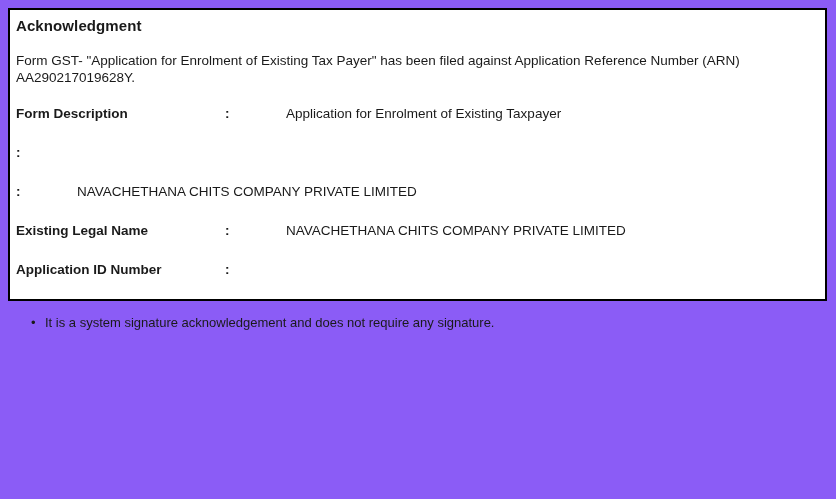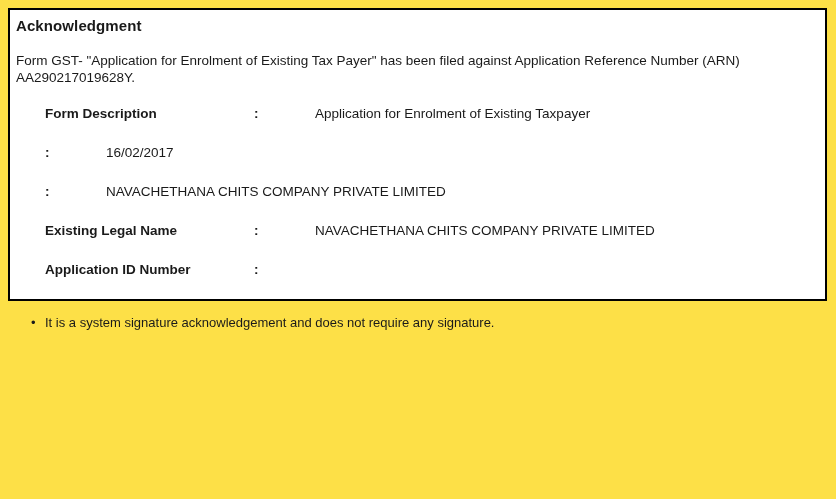--- a/index.html
+++ b/index.html
@@ -6,21 +6,21 @@
   html, body {
     width: 836px; height: 499px;
     background: #ffffff;
     font-family: "Liberation Sans", sans-serif;
     color: #1a1a1a;
     -webkit-font-smoothing: antialiased;
   }
   .page {
     position: relative;
     width: 836px; height: 499px;
-    background: #fde047;
+    background: #8b5cf6;
     overflow: hidden;
   }
   .ack-box {
     position: absolute;
     left: 8px; top: 8px;
     width: 819px; height: 293px;
     border: 2px solid #000000;
     background: #ffffff;
     padding: 0 10px 0 6px;
   }
@@ -36,21 +36,20 @@
     font-size: 13.5px;
     line-height: 17px;
     max-width: 796px;
   }
   .field-rows { margin-top: 8px; }
   .field-row {
     display: flex;
     align-items: center;
     height: 39px;
     font-size: 13.5px;
-    margin-left: 29px;
   }
   .field-label {
     width: 209px;
     font-weight: bold;
     flex: 0 0 auto;
   }
   .field-sep {
     width: 61px;
     font-weight: bold;
     flex: 0 0 auto;
@@ -84,21 +83,20 @@
     <div class="field-rows">
 
       <div class="field-row">
         <span class="field-label">Form Description</span>
         <span class="field-sep">:</span>
         <span class="field-value">Application for Enrolment of Existing Taxpayer</span>
       </div>
 
       <div class="field-row">
         <span class="field-sep">:</span>
-        <span class="field-value">16/02/2017</span>
       </div>
 
       <div class="field-row">
         <span class="field-sep">:</span>
         <span class="field-value">NAVACHETHANA CHITS COMPANY PRIVATE LIMITED</span>
       </div>
 
       <div class="field-row">
         <span class="field-label">Existing Legal Name</span>
         <span class="field-sep">:</span>

